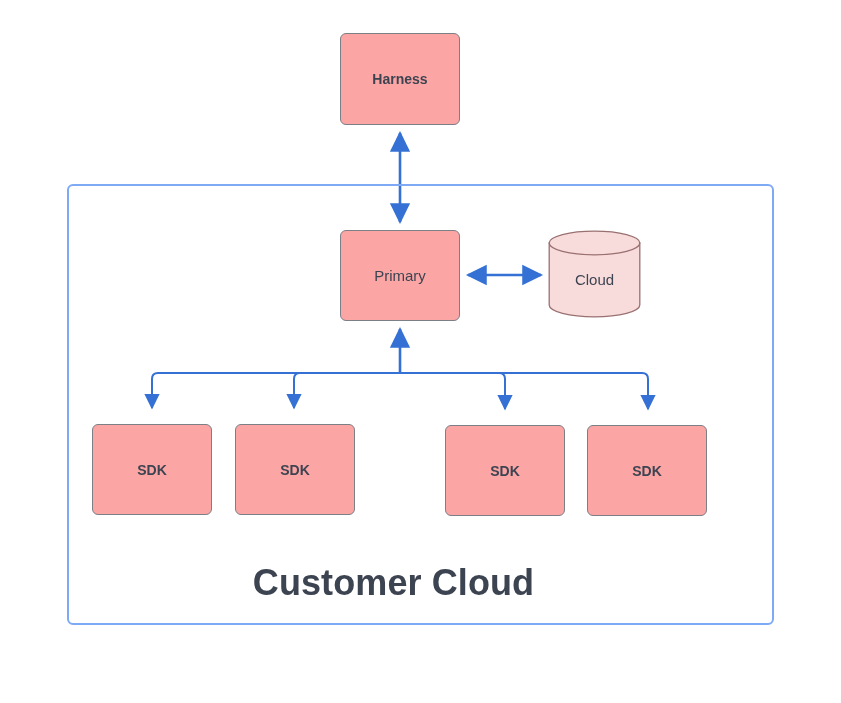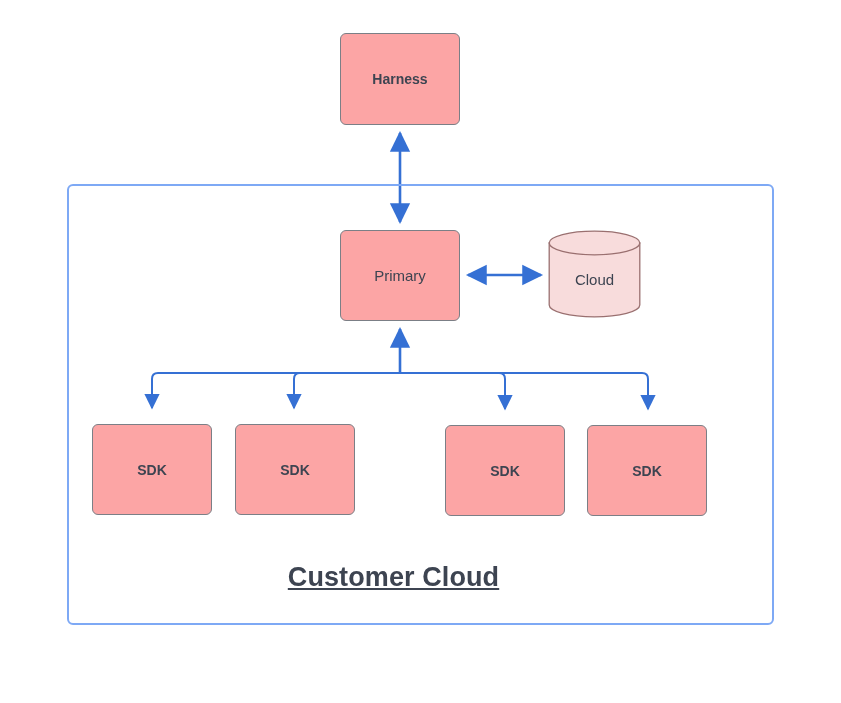--- a/index.html
+++ b/index.html
@@ -46,26 +46,25 @@
     background: transparent;
     box-sizing: border-box;
   }
 
   .cloud-label {
     position: absolute;
     left: 67px;
     top: 562px;
     width: 653px;
     text-align: center;
-    font-size: 27px;
+    font-size: 36px;
     font-weight: bold;
     color: #3d4451;
     letter-spacing: 0.1px;
     white-space: nowrap;
-    text-decoration: underline;
   }
 
   
   .node {
     position: absolute;
     box-sizing: border-box;
     background: #fca5a5;
     border: 1px solid #7b7f86;
     border-radius: 6px;
     display: flex;

